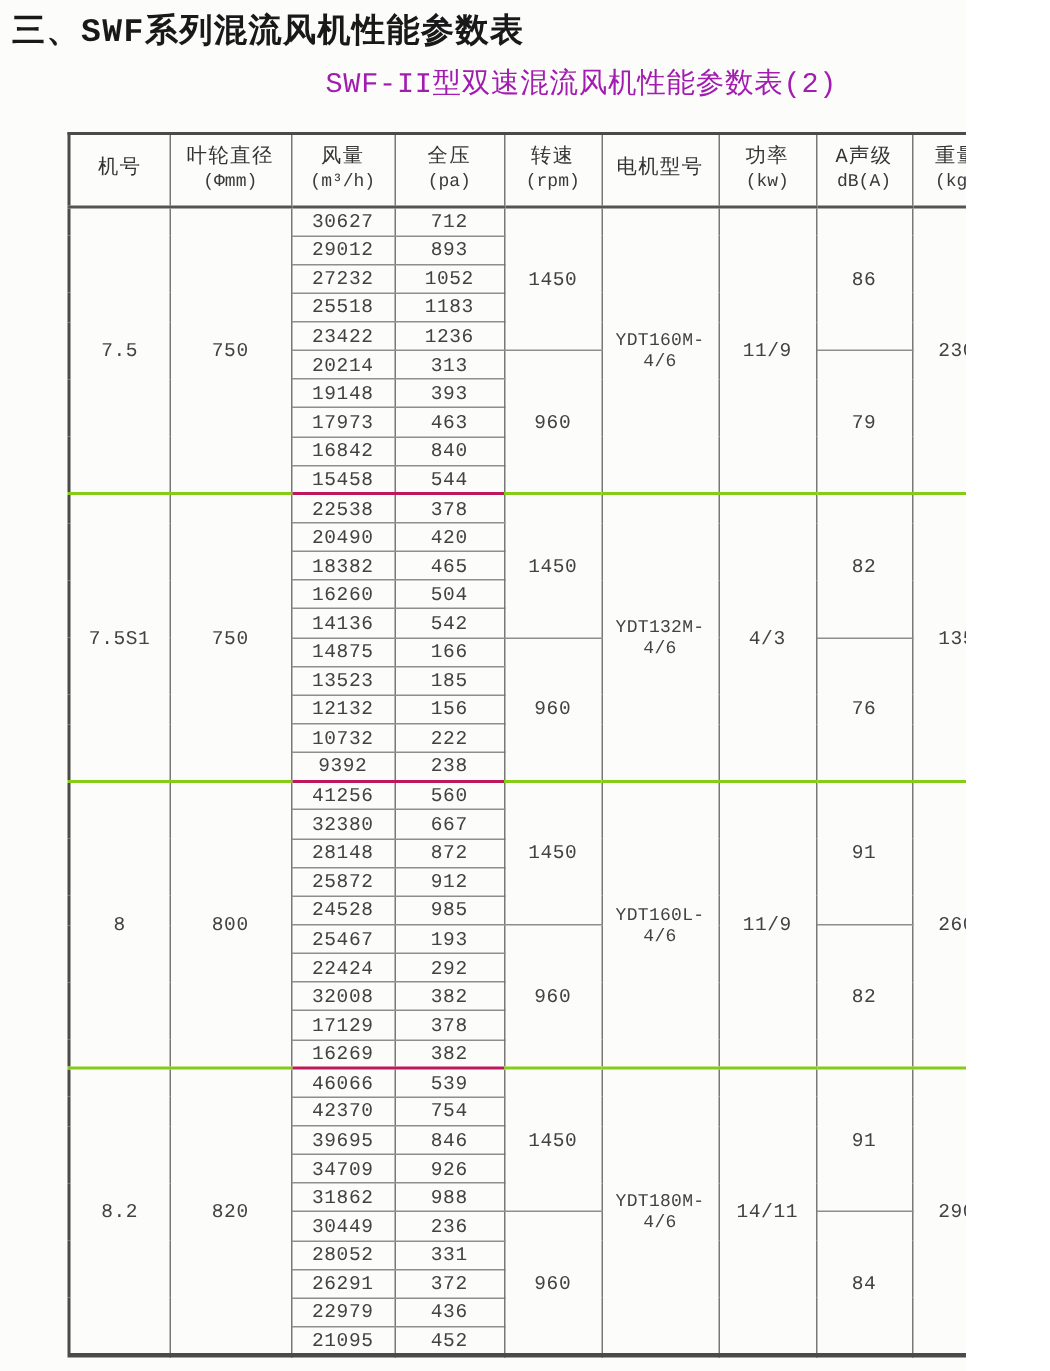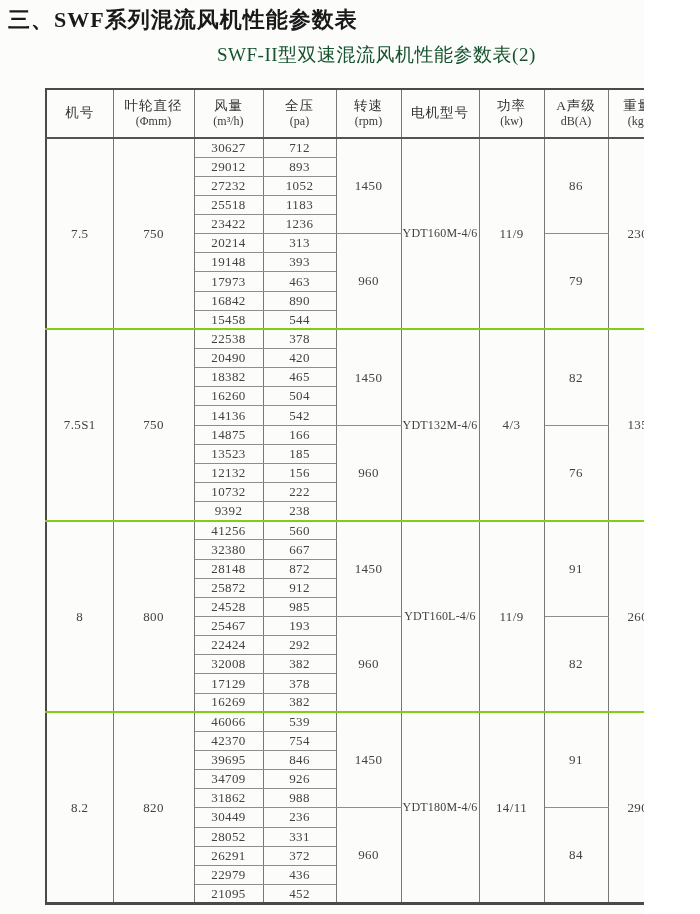--- a/index.html
+++ b/index.html
@@ -3,42 +3,42 @@
 <meta charset="utf-8">
 <style>
   * { margin: 0; padding: 0; box-sizing: border-box; }
   html, body { width: 700px; }
   body { background: #ffffff; }
   .page {
     position: relative;
     width: 644px;
     height: 914px;
     background: #fcfcfb;
-    font-family: Liberation Serif, serif;
+    font-family: Liberation Mono, monospace;
     color: #3c3c3c;
     overflow: hidden;
   }
   .doc-title {
     position: absolute;
     left: 8px;
     top: 5px;
     font-size: 22px;
     font-weight: 700;
     letter-spacing: 1px;
     color: #191919;
     white-space: nowrap;
   }
   .doc-subtitle {
     position: absolute;
     left: 217px;
     top: 42px;
     font-size: 19px;
     font-weight: 500;
     letter-spacing: 0.5px;
-    color: #14532d;
+    color: #a21caf;
     white-space: nowrap;
   }
   table.perf {
     position: absolute;
     left: 45px;
     top: 88px;
     width: 622px;
     border-collapse: collapse;
     table-layout: fixed;
     border: 2px solid #4a4a4a;
@@ -67,21 +67,21 @@
   }
   tbody tr { height: 19.15px; }
   tbody td {
     font-size: 13px;
     color: #424242;
     letter-spacing: 0.4px;
   }
   td.fv { border-bottom: 1px solid #8e8e8e; }
   td.mid-span { border-bottom: 1px solid #8e8e8e; }
   td.span-cell { border-bottom: 2px solid #84cc16; }
-  tr.group-last td { border-bottom: 2px solid #84cc16; }
+  tr.group-last td { border-bottom: 2px solid #be185d; }
   td.cell-motor { font-size: 12px; letter-spacing: 0.2px; }
 </style>
 </head>
 <body>
 
 <div class="page">
 
   <div class="doc-title">三、SWF系列混流风机性能参数表</div>
 
   <div class="doc-subtitle">SWF-II型双速混流风机性能参数表(2)</div>
@@ -175,21 +175,21 @@
         <tr>
           <td class="fv">19148</td>
           <td class="fv">393</td>
         </tr>
         <tr>
           <td class="fv">17973</td>
           <td class="fv">463</td>
         </tr>
         <tr>
           <td class="fv">16842</td>
-          <td class="fv">890</td>
+          <td class="fv">840</td>
         </tr>
         <tr class="group-last">
           <td class="fv">15458</td>
           <td class="fv">544</td>
         </tr>
         <tr>
           <td class="span-cell" rowspan="10">7.5S1</td>
           <td class="span-cell" rowspan="10">750</td>
           <td class="fv">22538</td>
           <td class="fv">378</td>

